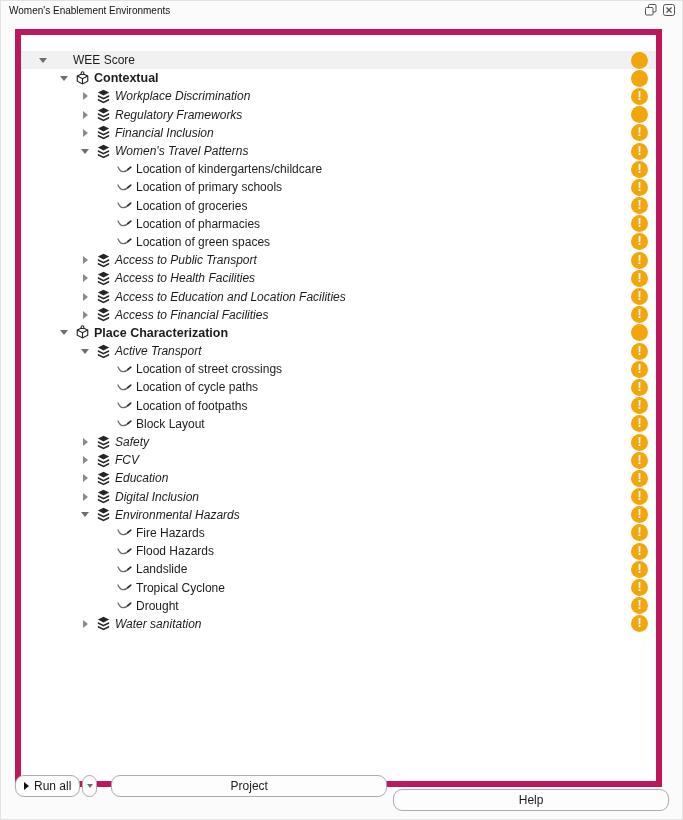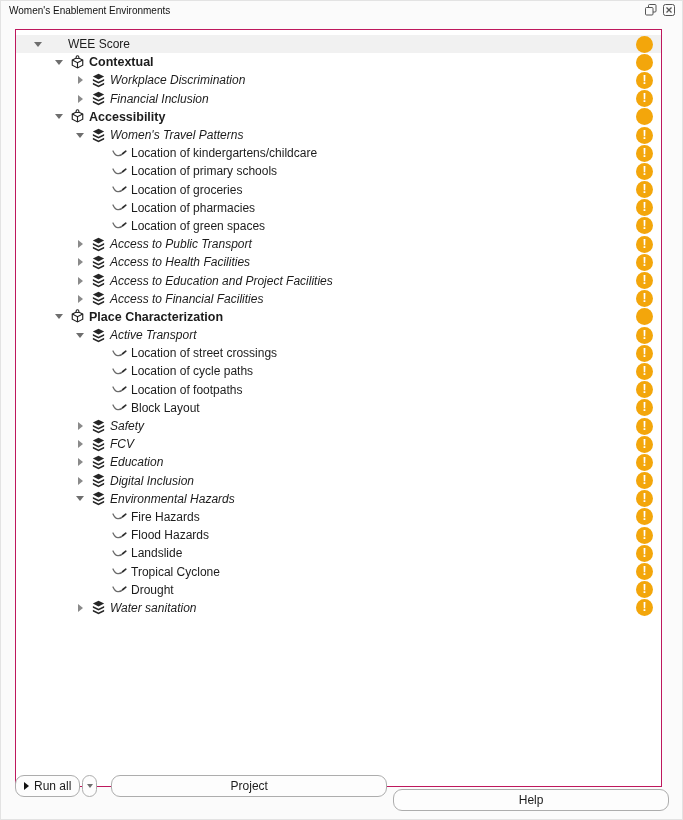--- a/index.html
+++ b/index.html
@@ -11,22 +11,22 @@
     border:1px solid #e3e3e3;box-sizing:border-box;
   }
   
   .titlebar{position:absolute;left:0;top:0;width:100%;height:24px;}
   .titlebar .title{position:absolute;left:8px;top:4px;font-size:10px;color:#111;}
   .win-controls{position:absolute;right:6px;top:3px;display:flex;gap:4px;}
   .win-btn{width:14px;height:14px;padding:0;border:none;background:transparent;cursor:pointer;display:flex;align-items:center;justify-content:center;}
   
   .tree{
     position:absolute;left:14px;top:28px;width:647px;height:758px;
-    background:#ffffff;border:1px solid #be185d;box-sizing:border-box;
-    padding-top:5px;overflow:hidden;
+    background:#ffffff;border:6px solid #be185d;box-sizing:border-box;
+    padding-top:16px;overflow:hidden;
   }
   .tree-row{
     display:flex;align-items:center;height:18.2px;
     padding-right:8px;box-sizing:border-box;cursor:default;
   }
   .tree-row.selected{background:#f1f1f1;}
   .arrow-slot{width:16px;flex:0 0 16px;display:flex;align-items:center;justify-content:center;}
   .arrow-down{width:0;height:0;border-left:4px solid transparent;border-right:4px solid transparent;border-top:5px solid #6e6e6e;}
   .arrow-right{width:0;height:0;border-top:4px solid transparent;border-bottom:4px solid transparent;border-left:5px solid #8a8a8a;}
   .icon-slot{width:20px;flex:0 0 20px;display:flex;align-items:center;justify-content:center;}
@@ -119,37 +119,37 @@
     <span class="arrow-slot">
         <i class="arrow-right"></i>
       </span>
     <span class="icon-slot">
         <svg width="15" height="15" viewBox="0 0 16 16">
           <path d="M8 0.8 L14 3.8 L8 6.8 L2 3.8 Z" fill="#262626"></path>
           <path d="M2 6.4 L8 9.4 L14 6.4 L14 8.2 L8 11.2 L2 8.2 Z" fill="#262626"></path>
           <path d="M2 10.4 L8 13.4 L14 10.4 L14 12.2 L8 15.2 L2 12.2 Z" fill="#262626"></path>
         </svg>
       </span>
+    <span class="row-label italic">Regulatory Frameworks</span>
+    <span class="status" style="background: rgb(243, 166, 11); color: rgb(255, 255, 255);"></span>
+  </div>
+    <div class="tree-row" style="padding-left: 56px;">
+    <span class="arrow-slot">
+        <i class="arrow-right"></i>
+      </span>
+    <span class="icon-slot">
+        <svg width="15" height="15" viewBox="0 0 16 16">
+          <path d="M8 0.8 L14 3.8 L8 6.8 L2 3.8 Z" fill="#262626"></path>
+          <path d="M2 6.4 L8 9.4 L14 6.4 L14 8.2 L8 11.2 L2 8.2 Z" fill="#262626"></path>
+          <path d="M2 10.4 L8 13.4 L14 10.4 L14 12.2 L8 15.2 L2 12.2 Z" fill="#262626"></path>
+        </svg>
+      </span>
     <span class="row-label italic">Financial Inclusion</span>
     <span class="status" style="background: rgb(243, 166, 11); color: rgb(255, 255, 255);">!</span>
   </div>
-    <div class="tree-row" style="padding-left: 35px;">
-    <span class="arrow-slot">
-        <i class="arrow-down"></i>
-      </span>
-    <span class="icon-slot">
-        <svg width="15" height="15" viewBox="0 0 16 16">
-          <path d="M8 2.6 L13.6 5.4 L13.6 10.8 L8 13.8 L2.4 10.8 L2.4 5.4 Z" fill="none" stroke="#1e1e1e" stroke-width="1.2"></path>
-          <path d="M2.4 5.4 L8 8.2 L13.6 5.4 M8 8.2 L8 13.8" fill="none" stroke="#1e1e1e" stroke-width="1.2"></path>
-          <circle cx="8" cy="2.3" r="1.5" fill="#fff" stroke="#1e1e1e" stroke-width="1.1"></circle>
-        </svg>
-      </span>
-    <span class="row-label bold">Accessibility</span>
-    <span class="status" style="background: rgb(243, 166, 11); color: rgb(255, 255, 255);"></span>
-  </div>
     <div class="tree-row" style="padding-left: 56px;">
     <span class="arrow-slot">
         <i class="arrow-down"></i>
       </span>
     <span class="icon-slot">
         <svg width="15" height="15" viewBox="0 0 16 16">
           <path d="M8 0.8 L14 3.8 L8 6.8 L2 3.8 Z" fill="#262626"></path>
           <path d="M2 6.4 L8 9.4 L14 6.4 L14 8.2 L8 11.2 L2 8.2 Z" fill="#262626"></path>
           <path d="M2 10.4 L8 13.4 L14 10.4 L14 12.2 L8 15.2 L2 12.2 Z" fill="#262626"></path>
         </svg>
@@ -244,21 +244,21 @@
     <span class="arrow-slot">
         <i class="arrow-right"></i>
       </span>
     <span class="icon-slot">
         <svg width="15" height="15" viewBox="0 0 16 16">
           <path d="M8 0.8 L14 3.8 L8 6.8 L2 3.8 Z" fill="#262626"></path>
           <path d="M2 6.4 L8 9.4 L14 6.4 L14 8.2 L8 11.2 L2 8.2 Z" fill="#262626"></path>
           <path d="M2 10.4 L8 13.4 L14 10.4 L14 12.2 L8 15.2 L2 12.2 Z" fill="#262626"></path>
         </svg>
       </span>
-    <span class="row-label italic">Access to Education and Project Facilities</span>
+    <span class="row-label italic">Access to Education and Location Facilities</span>
     <span class="status" style="background: rgb(243, 166, 11); color: rgb(255, 255, 255);">!</span>
   </div>
     <div class="tree-row" style="padding-left: 56px;">
     <span class="arrow-slot">
         <i class="arrow-right"></i>
       </span>
     <span class="icon-slot">
         <svg width="15" height="15" viewBox="0 0 16 16">
           <path d="M8 0.8 L14 3.8 L8 6.8 L2 3.8 Z" fill="#262626"></path>
           <path d="M2 6.4 L8 9.4 L14 6.4 L14 8.2 L8 11.2 L2 8.2 Z" fill="#262626"></path>

